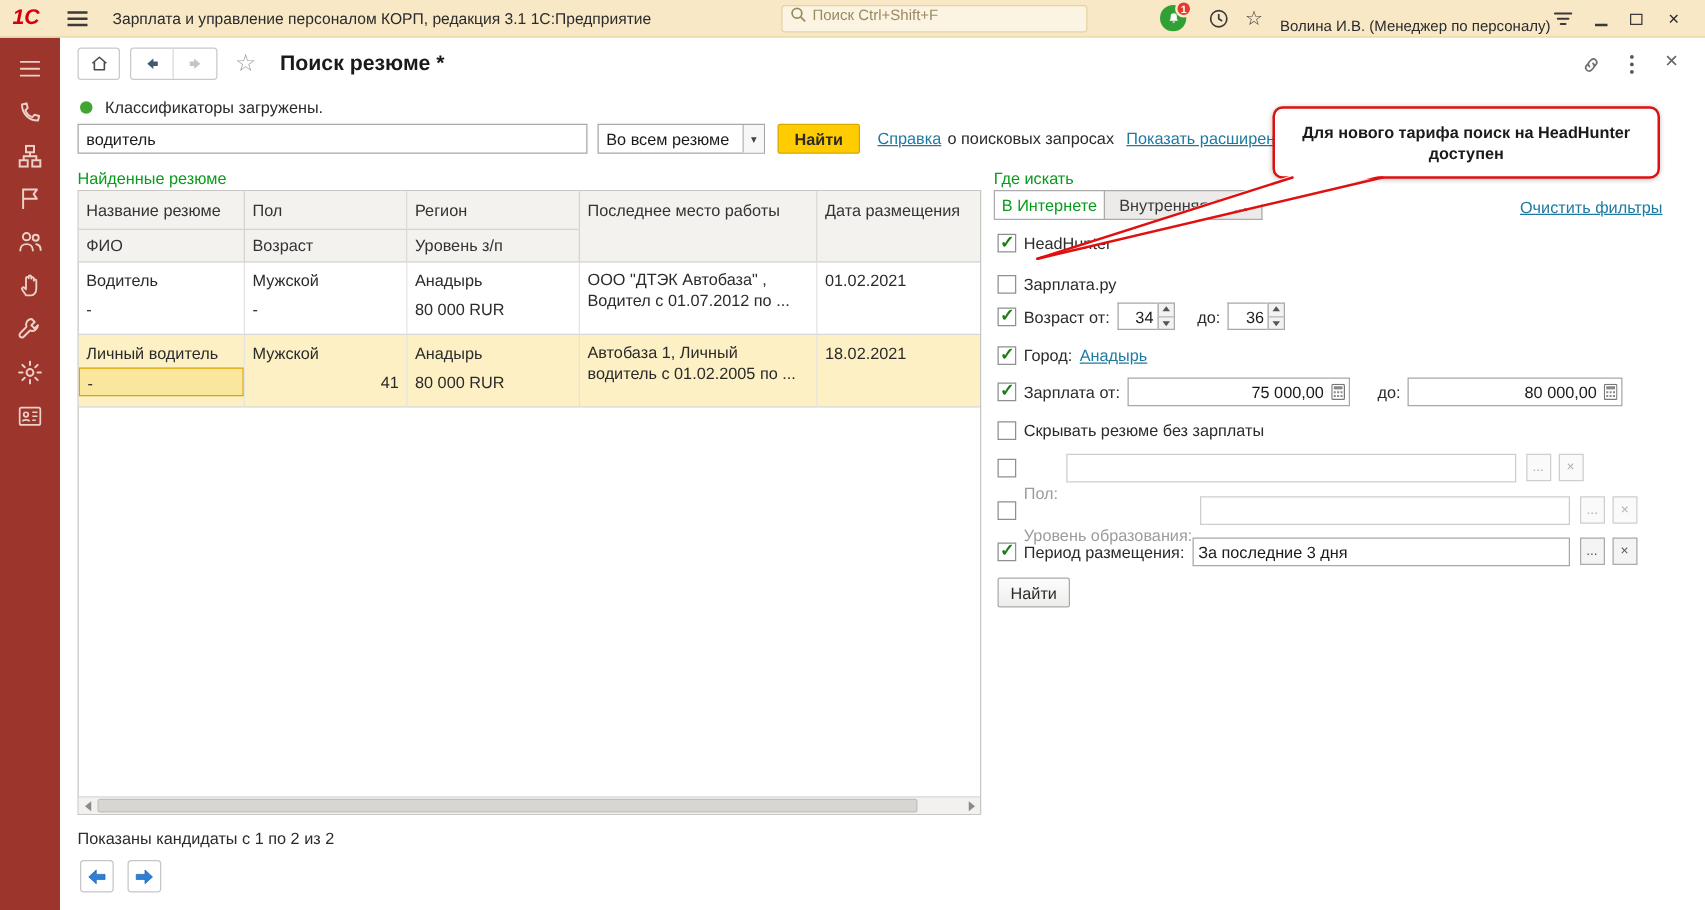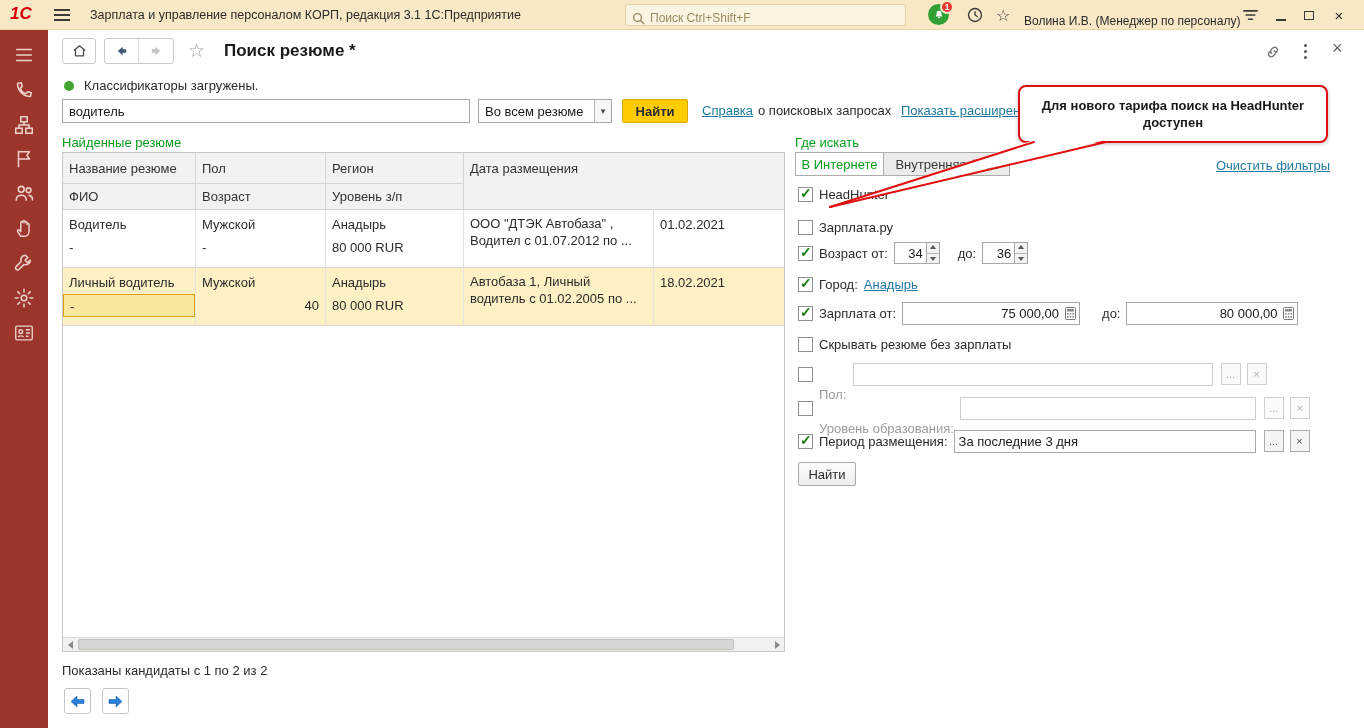--- a/index.html
+++ b/index.html
@@ -7,21 +7,21 @@
   body { font-family:"Liberation Sans", sans-serif; background:#fff; position:relative; }
   .a { position:absolute; }
 
   
   .topbar { position:absolute; left:0; top:0; width:1364px; height:30px; background:#F8E8C6; border-bottom:1px solid #E9D6A9; z-index:60; }
   .logo { position:absolute; left:10px; top:4px; font-size:17px; font-weight:bold; color:#D6000C; font-style:italic; }
   .burger { position:absolute; left:54px; top:9px; width:16px; height:12px; cursor:pointer; }
   .burger span { position:absolute; left:0; width:16px; height:2px; background:#3A3A3A; }
   .burger span:nth-child(1){top:0}.burger span:nth-child(2){top:5px}.burger span:nth-child(3){top:10px}
   .tb-title { position:absolute; left:90px; top:8px; font-size:12.5px; color:#2B2B2B; white-space:nowrap; }
-  .tb-search { position:absolute; left:625px; top:4px; width:281px; height:22px; background:rgba(255,255,255,.5); border:1px solid #E6D3A3; border-radius:3px; display:flex; align-items:flex-end; padding:0 6px; gap:5px; cursor:text; }
+  .tb-search { position:absolute; left:625px; top:4px; width:245px; height:22px; background:rgba(255,255,255,.5); border:1px solid #E6D3A3; border-radius:3px; display:flex; align-items:flex-start; padding:0 6px; gap:5px; cursor:text; }
   .tb-search span { font-size:12px; color:#9A8A60; }
   .notif { position:absolute; left:928px; top:4px; width:21px; height:21px; background:#31A136; border-radius:50%; display:flex; align-items:center; justify-content:center; cursor:pointer; }
   .badge { position:absolute; left:12px; top:-4px; min-width:14px; height:14px; background:#E53930; border:2px solid #F8E8C6; border-radius:50%; color:#fff; font-size:8.5px; font-weight:bold; display:flex; align-items:center; justify-content:center; }
   .tb-ico { position:absolute; top:0; height:30px; display:flex; align-items:center; cursor:pointer; }
   .tb-star { font-size:16px; color:#3A3A3A; }
   .tb-user { position:absolute; left:1024px; top:0; height:42px; display:flex; align-items:center; font-size:12px; color:#2B2B2B; }
   .wmin { width:10px; height:2px; background:#3A3A3A; }
   .wmax { width:10px; height:9px; border:1.5px solid #3A3A3A; }
   .wclose { font-size:15px; color:#2B2B2B; }
 
@@ -249,20 +249,21 @@
         <div class="hcell h2">ФИО</div>
       </div>
       <div class="hc" style="width:130px">
         <div class="hcell h1">Пол</div>
         <div class="hcell h2">Возраст</div>
       </div>
       <div class="hc" style="width:138px">
         <div class="hcell h1">Регион</div>
         <div class="hcell h2">Уровень з/п</div>
       </div>
+      <div class="hcell hbig" style="width:190px">Последнее место работы</div>
       <div class="hcell hbig" style="flex:1;border-right:none">Дата размещения</div>
     </div>
 
     <div class="trow">
       <div class="tc" style="width:133px">
           <div class="ln1">Водитель</div>
           <div class="ln2">-</div>
         </div>
       <div class="tc" style="width:130px">
           <div class="ln1">Мужской</div>
@@ -280,21 +281,21 @@
         </div>
     </div>
 
     <div class="trow sel">
       <div class="tc" style="width:133px">
           <div class="ln1">Личный водитель</div>
           <div class="ln2 active">-</div>
         </div>
       <div class="tc" style="width:130px">
           <div class="ln1">Мужской</div>
-          <div class="ln2 num">40</div>
+          <div class="ln2 num">41</div>
         </div>
       <div class="tc" style="width:138px">
           <div class="ln1">Анадырь</div>
           <div class="ln2">80 000 RUR</div>
         </div>
       <div class="tc" style="width:190px">
           <div class="ln1 wrap" style="white-space:normal">Автобаза 1, Личный водитель с 01.02.2005 по ...</div>
         </div>
       <div class="tc last" style="flex:1">
           <div class="ln1">18.02.2021</div>

